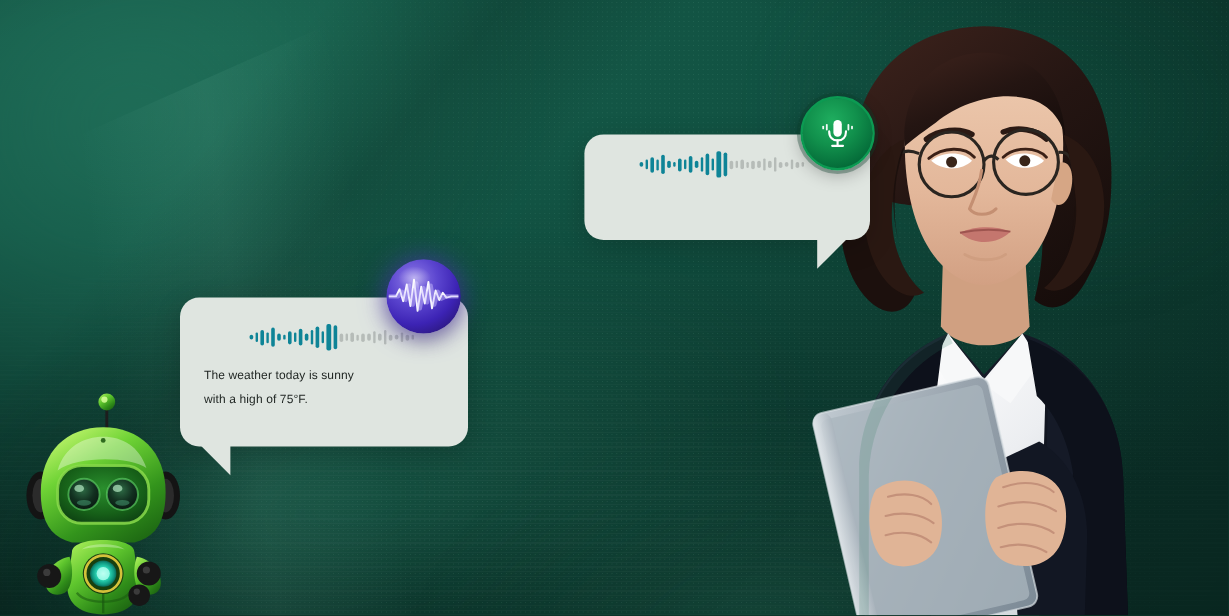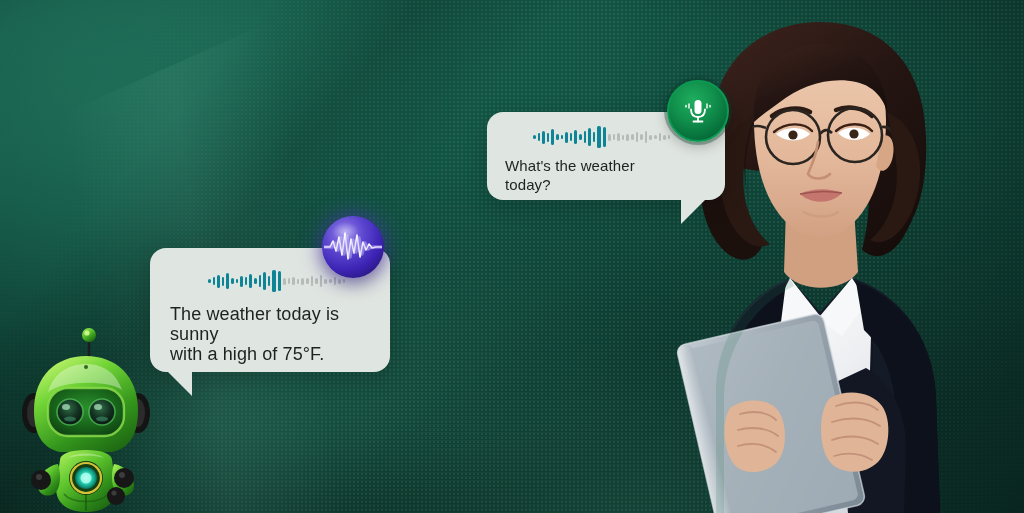--- a/index.html
+++ b/index.html
@@ -132,21 +132,21 @@
     padding: 22px 20px 0 20px;
   }
   #bubble-ai .tail {
     left: 16px; bottom: -24px;
     border-right: 0 solid transparent;
     border-left: 26px solid transparent;
     border-top: 26px solid #dfe5e0;
   }
   .bubble-text {
     color: #1d2320;
-    font-size: 18px;
+    font-size: 10px;
     line-height: 20px;
     letter-spacing: .1px;
     white-space: pre-line;
   }
   #bubble-user .bubble-text { font-size: 15px; line-height: 19px; }
 
   
   .waveform {
     display: flex;
     align-items: center;
@@ -487,22 +487,20 @@
         <span class="wf-bar dim" style="height: 6px; background: rgb(182, 188, 184);"></span>
         <span class="wf-bar dim" style="height: 10px; background: rgb(182, 188, 184);"></span>
         <span class="wf-bar dim" style="height: 6px; background: rgb(182, 188, 184);"></span>
         <span class="wf-bar dim" style="height: 12px; background: rgb(182, 188, 184);"></span>
         <span class="wf-bar dim" style="height: 5px; background: rgb(182, 188, 184);"></span>
         <span class="wf-bar dim" style="height: 4px; background: rgb(182, 188, 184);"></span>
         <span class="wf-bar dim" style="height: 8px; background: rgb(182, 188, 184);"></span>
         <span class="wf-bar dim" style="height: 5px; background: rgb(182, 188, 184);"></span>
         <span class="wf-bar dim" style="height: 4px; background: rgb(182, 188, 184);"></span>
       </div>
-    <div class="bubble-text">What's the weather
-today?</div>
     <div class="tail"></div>
   </div>
 
   <div id="mic-badge">
     <svg width="30" height="32" viewBox="0 0 30 32" aria-hidden="true">
       <rect x="11.5" y="5" width="7" height="14" rx="3.5" fill="#ffffff"></rect>
       <path d="M8 14.5 C 8 19.5 11 22 15 22 C 19 22 22 19.5 22 14.5" stroke="#ffffff" stroke-width="1.8" fill="none" stroke-linecap="round"></path>
       <line x1="15" y1="22" x2="15" y2="26.5" stroke="#ffffff" stroke-width="1.8" stroke-linecap="round"></line>
       <line x1="10.5" y1="26.5" x2="19.5" y2="26.5" stroke="#ffffff" stroke-width="1.8" stroke-linecap="round"></line>
       <g stroke="#ffffff" stroke-width="1.5" stroke-linecap="round" opacity=".95">

